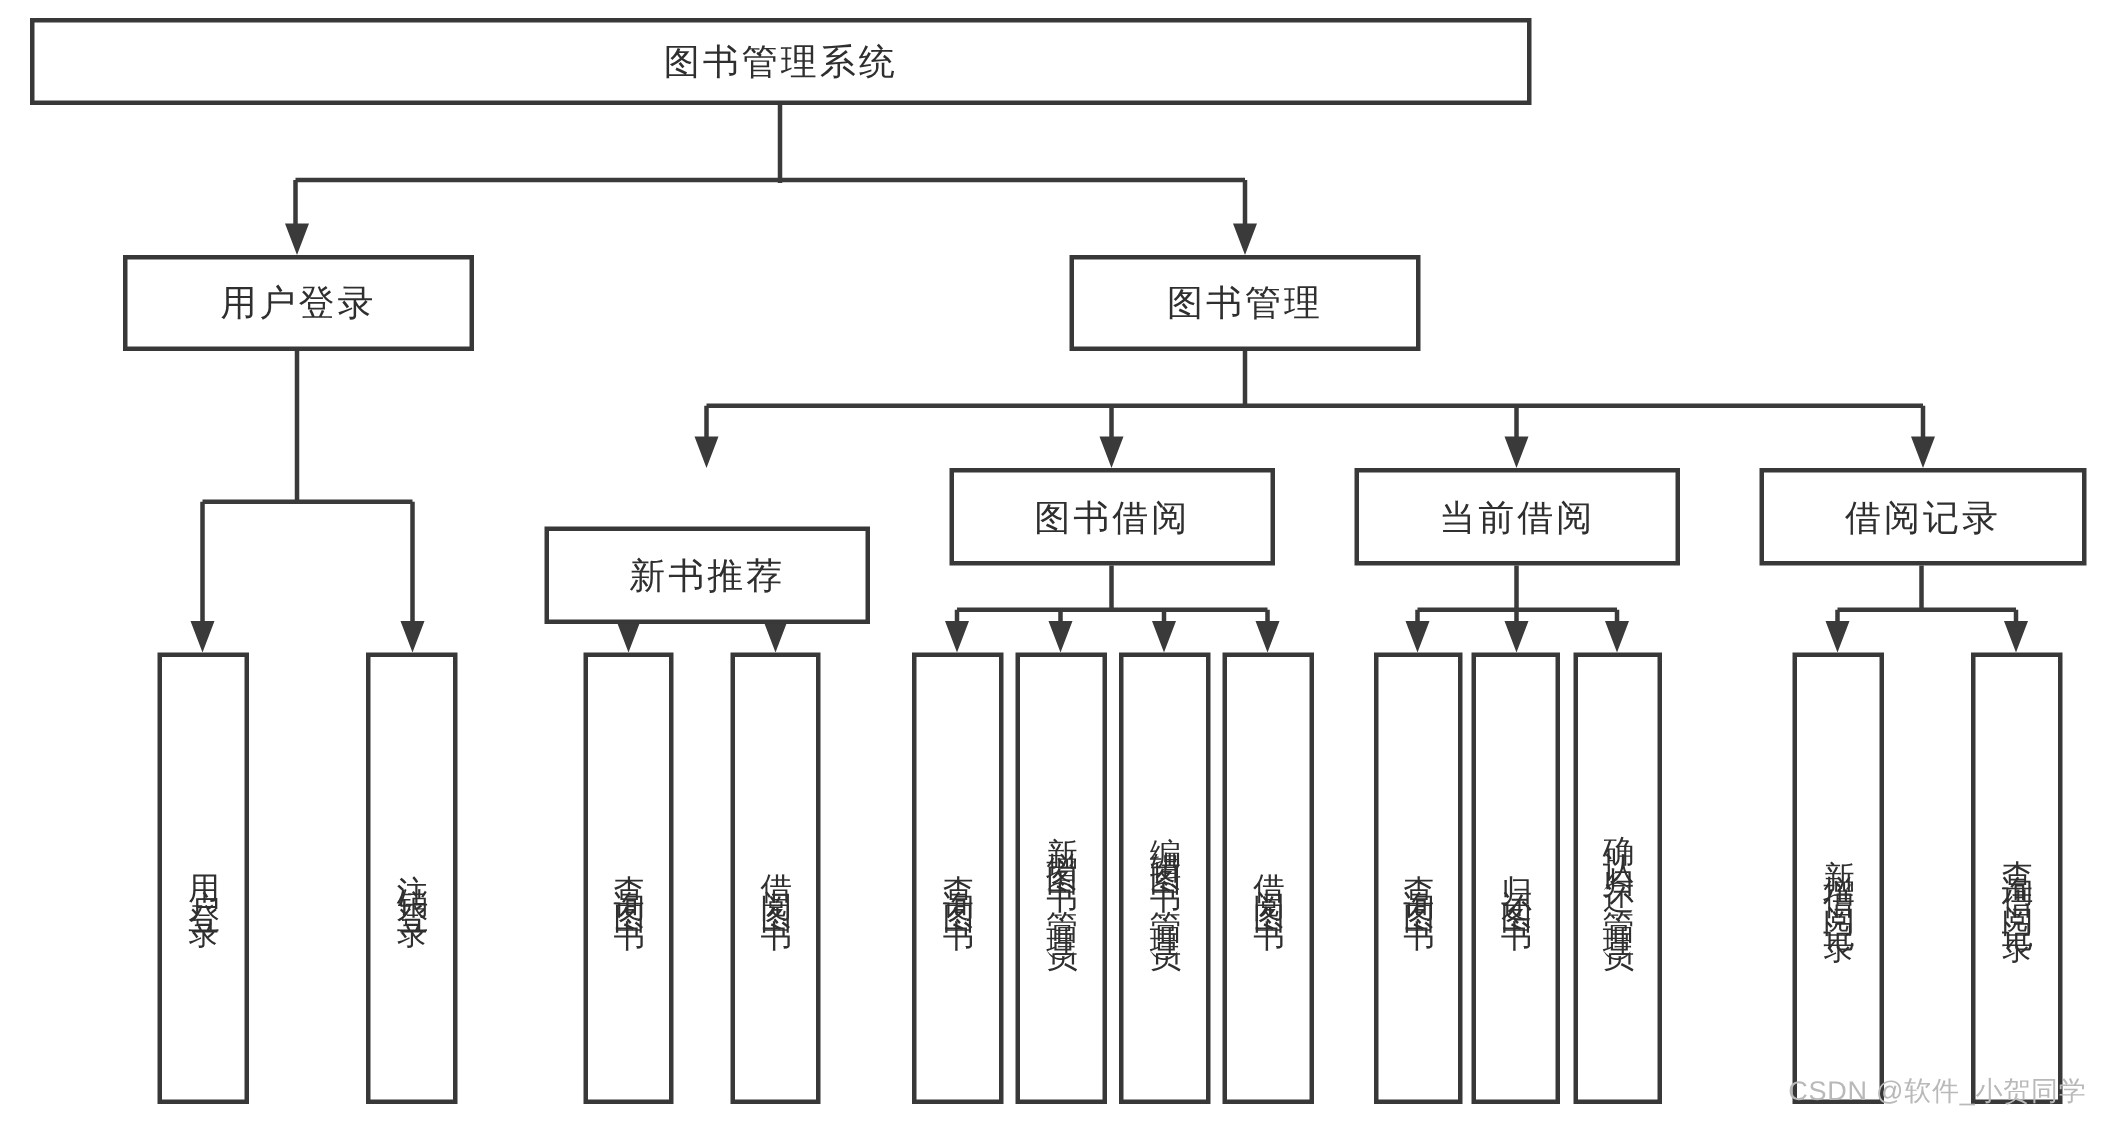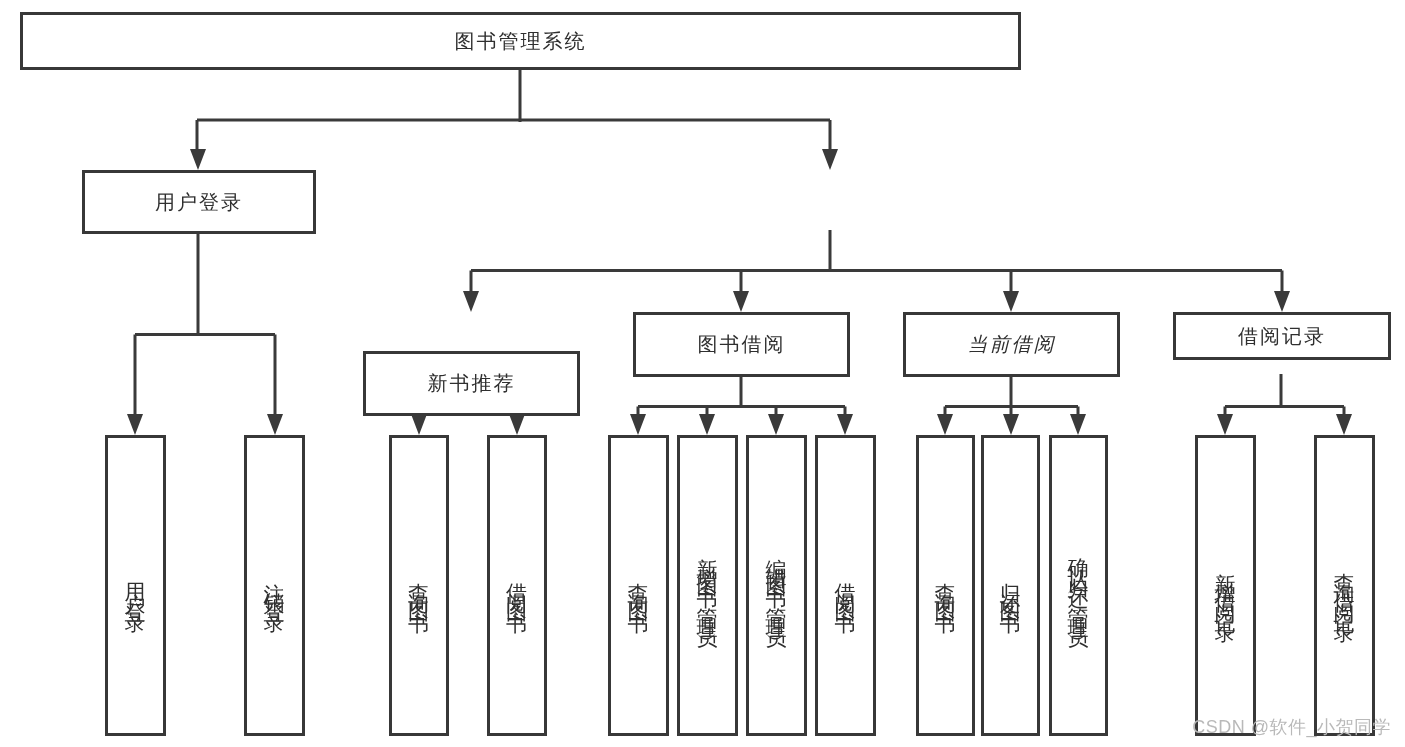--- a/index.html
+++ b/index.html
@@ -24,39 +24,39 @@
     position: absolute;
     box-sizing: border-box;
     border: 3px solid #383838;
     background: #ffffff;
     display: flex;
     align-items: center;
     justify-content: center;
     color: #2f2f2f;
     z-index: 1;
   }
-  .hbox { font-size: 20px; letter-spacing: 2px; }
+  .hbox { font-size: 24px; letter-spacing: 2px; }
   .vbox {
     writing-mode: vertical-rl;
     text-orientation: mixed;
     font-size: 21px;
     line-height: 1;
     letter-spacing: 10px;
   }
 
   
   .root { left: 20px;  top: 12px;  width: 1001px; height: 58px; }
   
   .l2a  { left: 82px;  top: 170px; width: 234px;  height: 64px; }
   .l2b  { left: 713px; top: 170px; width: 234px;  height: 64px; }
   
   .l3a  { left: 363px;  top: 312px; width: 217px; height: 65px; margin-top: 39px; }
   .l3b  { left: 633px;  top: 312px; width: 217px; height: 65px; }
-  .l3c  { left: 903px;  top: 312px; width: 217px; height: 65px; font-style: italic; }
-  .l3d  { left: 1173px; top: 312px; width: 218px; height: 48px; }
+  .l3c  { left: 903px;  top: 312px; width: 217px; height: 65px; }
+  .l3d  { left: 1173px; top: 312px; width: 218px; height: 65px; }
   
   .leaf { top: 435px; height: 301px; }
   .b1  { left: 105px;  width: 61px; }
   .b2  { left: 244px;  width: 61px; }
   .b3  { left: 389px;  width: 60px; }
   .b4  { left: 487px;  width: 60px; }
   .b5  { left: 608px;  width: 61px; }
   .b6  { left: 677px;  width: 61px; }
   .b7  { left: 746px;  width: 61px; }
   .b8  { left: 815px;  width: 61px; }
@@ -134,20 +134,21 @@
       M937 414 H953 L945 435 Z
       M1003 414 H1019 L1011 435 Z
       M1070 414 H1086 L1078 435 Z
       M1217 414 H1233 L1225 435 Z
       M1336 414 H1352 L1344 435 Z"></path>
   </svg>
 
   <div class="box hbox root">图书管理系统</div>
 
   <div class="box hbox l2a">用户登录</div>
+  <div class="box hbox l2b">图书管理</div>
 
   <div class="box hbox l3a">新书推荐</div>
   <div class="box hbox l3b">图书借阅</div>
   <div class="box hbox l3c">当前借阅</div>
   <div class="box hbox l3d">借阅记录</div>
 
   <div class="box vbox leaf b1">用户登录</div>
   <div class="box vbox leaf b2">注销登录</div>
   <div class="box vbox leaf b3">查询图书</div>
   <div class="box vbox leaf b4">借阅图书</div>

